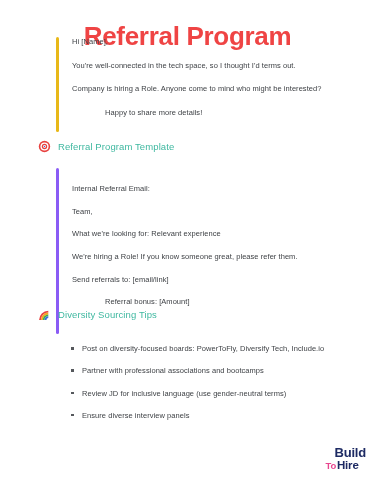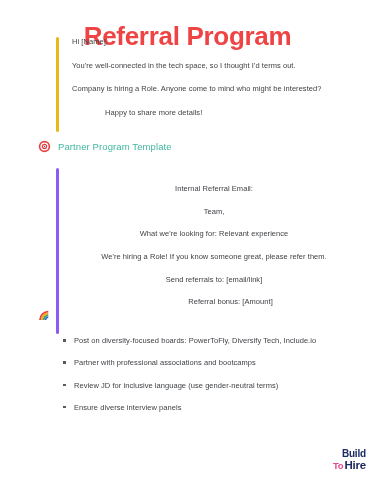--- a/index.html
+++ b/index.html
@@ -61,21 +61,21 @@
     line-height: 1.35;
     color: #3f4246;
     letter-spacing: 0.05px;
     white-space: nowrap;
   }
   .callout p:last-child { margin-bottom: 0; padding-left: 33px; }
 
   #intro-callout  { top: 37px;  width: 300px; }
   #intro-callout p { margin-bottom: 13.5px; }
 
-  #template-callout { top: 168px; width: 300px; padding-top: 16px; padding-bottom: 14px; text-align: center; }
+  #template-callout { top: 168px; width: 300px; padding-top: 16px; padding-bottom: 14px; }
   #template-callout p { margin-bottom: 12.5px; }
 
   
   .section-head {
     position: absolute;
     left: 38px;
     display: flex;
     align-items: center;
     gap: 7px;
   }
@@ -93,21 +93,21 @@
     height: 13px;
     display: block;
     flex: 0 0 auto;
   }
 
   
   .tips-list {
     position: absolute;
     left: 62px;
     top: 336px;
-    margin: 0;
+    margin: 8px;
     padding: 0;
     list-style: none;
     width: 300px;
   }
   .tips-list li {
     position: relative;
     padding-left: 12px;
     margin-bottom: 12.5px;
     font-size: 7.5px;
     line-height: 1.3;
@@ -129,21 +129,21 @@
   .logo {
     position: absolute;
     right: 9px;
     bottom: 14px;
     text-align: left;
     line-height: 1.0;
     font-weight: bold;
   }
   .logo .line1 {
     display: block;
-    font-size: 10px;
+    font-size: 13px;
     color: #1d2a63;
     letter-spacing: -0.2px;
     padding-left: 9px;
   }
   .logo .line2 {
     display: block;
     font-size: 11.5px;
     color: #1d2a63;
     letter-spacing: -0.2px;
     margin-top: 1px;
@@ -173,21 +173,21 @@
   <div class="section-head" id="head-template">
     <span class="head-icon">
       <svg class="head-icon" viewBox="0 0 24 24" xmlns="http://www.w3.org/2000/svg" aria-hidden="true">
         <circle cx="12" cy="12" r="10.5" fill="#e8413f"></circle>
         <circle cx="12" cy="12" r="7.5" fill="#ffffff"></circle>
         <circle cx="12" cy="12" r="5" fill="#e8413f"></circle>
         <circle cx="12" cy="12" r="2.6" fill="#ffffff"></circle>
         <circle cx="12" cy="12" r="1.2" fill="#4a5ec9"></circle>
       </svg>
     </span>
-    <span class="head-label">Partner Program Template</span>
+    <span class="head-label">Referral Program Template</span>
   </div>
 
   <div class="callout" id="template-callout">
     <div class="bar purple"></div>
     <p>Internal Referral Email:</p>
     <p>Team,</p>
     <p>What we're looking for: Relevant experience</p>
     <p>We're hiring a Role! If you know someone great, please refer them.</p>
     <p>Send referrals to: [email/link]</p>
     <p>Referral bonus: [Amount]</p>
@@ -195,20 +195,21 @@
 
   <div class="section-head" id="head-diversity">
     <span class="head-icon">
       <svg class="head-icon" viewBox="0 0 24 24" xmlns="http://www.w3.org/2000/svg" aria-hidden="true">
         <path d="M2 22 A 17 17 0 0 1 19 5 L 19 8.4 A 13.6 13.6 0 0 0 5.4 22 Z" fill="#e8413f"></path>
         <path d="M5.4 22 A 13.6 13.6 0 0 1 19 8.4 L 19 11.8 A 10.2 10.2 0 0 0 8.8 22 Z" fill="#f5a623"></path>
         <path d="M8.8 22 A 10.2 10.2 0 0 1 19 11.8 L 19 15.2 A 6.8 6.8 0 0 0 12.2 22 Z" fill="#3fae4a"></path>
         <path d="M12.2 22 A 6.8 6.8 0 0 1 19 15.2 L 19 18.6 A 3.4 3.4 0 0 0 15.6 22 Z" fill="#3a6fd8"></path>
       </svg>
     </span>
+    <span class="head-label">Diversity Sourcing Tips</span>
   </div>
 
   <ul class="tips-list">
     <li>Post on diversity-focused boards: PowerToFly, Diversify Tech, Include.io</li>
     <li>Partner with professional associations and bootcamps</li>
     <li>Review JD for inclusive language (use gender-neutral terms)</li>
     <li>Ensure diverse interview panels</li>
   </ul>
 
   <div class="logo">

